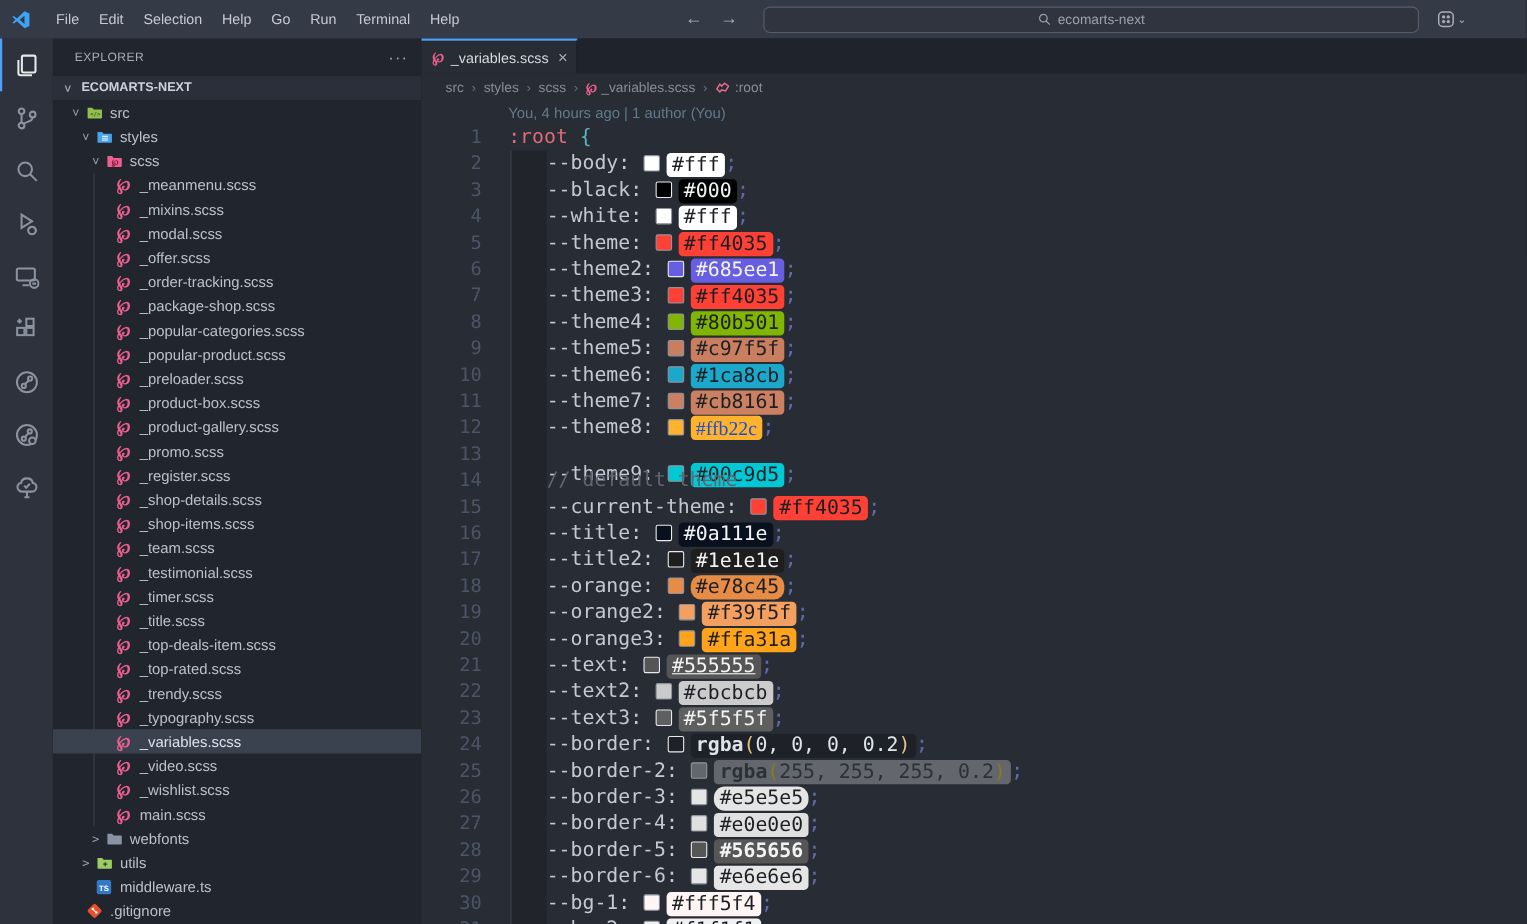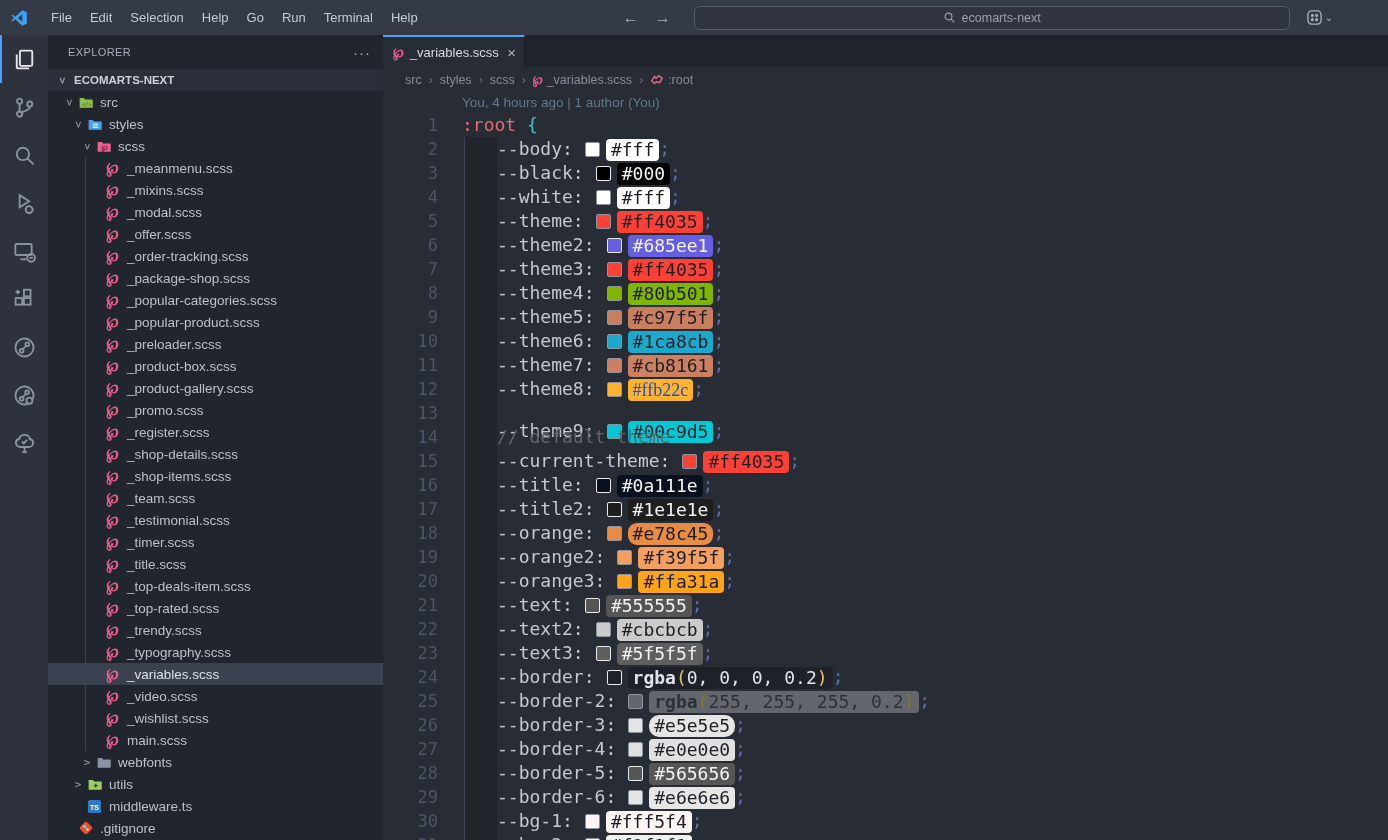--- a/index.html
+++ b/index.html
@@ -576,21 +576,21 @@
             <div class="code-line">
               <span class="gutter">19</span>
               <span class="lcontent indent"><span class="tok-prop">--orange2</span><span class="tok-prop">:</span><span class="swatch" style="background:#f39f5f;border:1px solid #8f949e;"></span><span class="pill" style="background:#f39f5f;color:#1d1f24;">#f39f5f</span><span class="tok-semi">;</span></span>
             </div>
             <div class="code-line">
               <span class="gutter">20</span>
               <span class="lcontent indent"><span class="tok-prop">--orange3</span><span class="tok-prop">:</span><span class="swatch" style="background:#ffa31a;border:1px solid #8f949e;"></span><span class="pill" style="background:#ffa31a;color:#1d1f24;">#ffa31a</span><span class="tok-semi">;</span></span>
             </div>
             <div class="code-line">
               <span class="gutter">21</span>
-              <span class="lcontent indent"><span class="tok-prop">--text</span><span class="tok-prop">:</span><span class="swatch" style="background:#555555;border:1px solid #e9eaec;"></span><span class="pill" style="background:#555555;color:#f2f3f5;">#555555</span><span class="tok-semi">;</span></span>
+              <span class="lcontent indent"><span class="tok-prop">--text</span><span class="tok-prop">:</span><span class="swatch" style="background:#555555;border:1px solid #e9eaec;"></span><span class="pill" style="background:#555555;color:#f2f3f5;text-decoration:underline;">#555555</span><span class="tok-semi">;</span></span>
             </div>
             <div class="code-line">
               <span class="gutter">22</span>
               <span class="lcontent indent"><span class="tok-prop">--text2</span><span class="tok-prop">:</span><span class="swatch" style="background:#cbcbcb;border:1px solid #8f949e;"></span><span class="pill" style="background:#cbcbcb;color:#1d1f24;">#cbcbcb</span><span class="tok-semi">;</span></span>
             </div>
             <div class="code-line">
               <span class="gutter">23</span>
               <span class="lcontent indent"><span class="tok-prop">--text3</span><span class="tok-prop">:</span><span class="swatch" style="background:#5f5f5f;border:1px solid #e9eaec;"></span><span class="pill" style="background:#5f5f5f;color:#f2f3f5;">#5f5f5f</span><span class="tok-semi">;</span></span>
             </div>
             <div class="code-line">
@@ -604,21 +604,21 @@
             <div class="code-line">
               <span class="gutter">26</span>
               <span class="lcontent indent"><span class="tok-prop">--border-3</span><span class="tok-prop">:</span><span class="swatch" style="background:#e5e5e5;border:1px solid #8f949e;"></span><span class="pill" style="background:#e5e5e5;color:#1d1f24;border-radius:10px;">#e5e5e5</span><span class="tok-semi">;</span></span>
             </div>
             <div class="code-line">
               <span class="gutter">27</span>
               <span class="lcontent indent"><span class="tok-prop">--border-4</span><span class="tok-prop">:</span><span class="swatch" style="background:#e0e0e0;border:1px solid #8f949e;"></span><span class="pill" style="background:#e0e0e0;color:#1d1f24;">#e0e0e0</span><span class="tok-semi">;</span></span>
             </div>
             <div class="code-line">
               <span class="gutter">28</span>
-              <span class="lcontent indent"><span class="tok-prop">--border-5</span><span class="tok-prop">:</span><span class="swatch" style="background:#565656;border:1px solid #e9eaec;"></span><span class="pill" style="background:#565656;color:#f2f3f5;">#565656</span><span class="tok-semi">;</span></span>
+              <span class="lcontent indent"><span class="tok-prop">--border-5</span><span class="tok-prop">:</span><span class="swatch" style="background:#565656;border:1px solid #e9eaec;"></span><span class="pill" style="background:#565656;color:#f2f3f5;font-weight:bold;">#565656</span><span class="tok-semi">;</span></span>
             </div>
             <div class="code-line">
               <span class="gutter">29</span>
               <span class="lcontent indent"><span class="tok-prop">--border-6</span><span class="tok-prop">:</span><span class="swatch" style="background:#e6e6e6;border:1px solid #8f949e;"></span><span class="pill" style="background:#e6e6e6;color:#1d1f24;">#e6e6e6</span><span class="tok-semi">;</span></span>
             </div>
             <div class="code-line">
               <span class="gutter">30</span>
               <span class="lcontent indent"><span class="tok-prop">--bg-1</span><span class="tok-prop">:</span><span class="swatch" style="background:#fff5f4;border:1px solid #8f949e;"></span><span class="pill" style="background:#fff5f4;color:#1d1f24;">#fff5f4</span><span class="tok-semi">;</span></span>
             </div>
             <div class="code-line">

